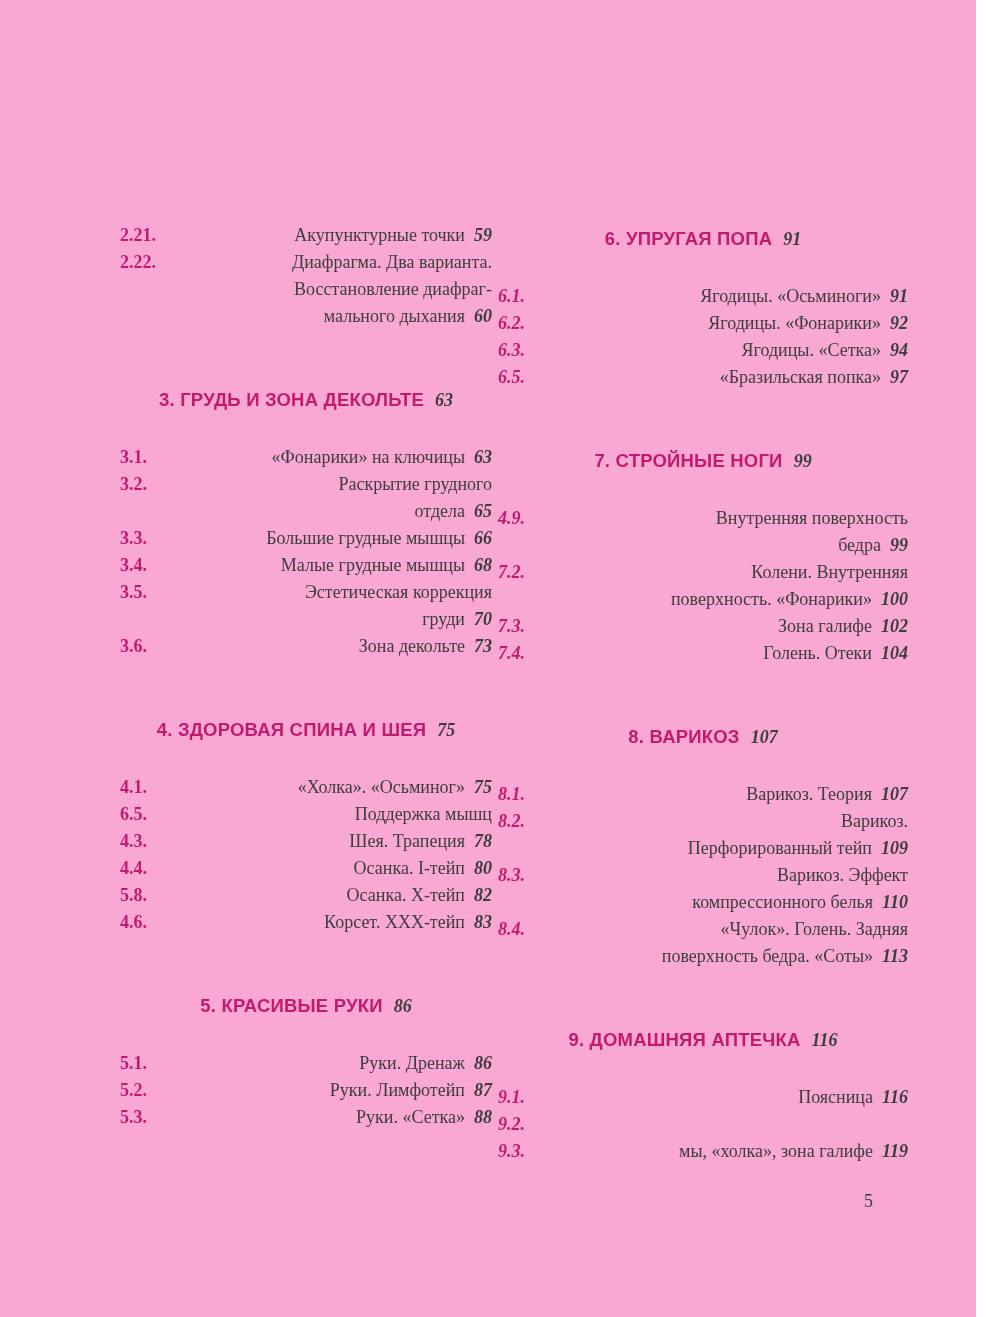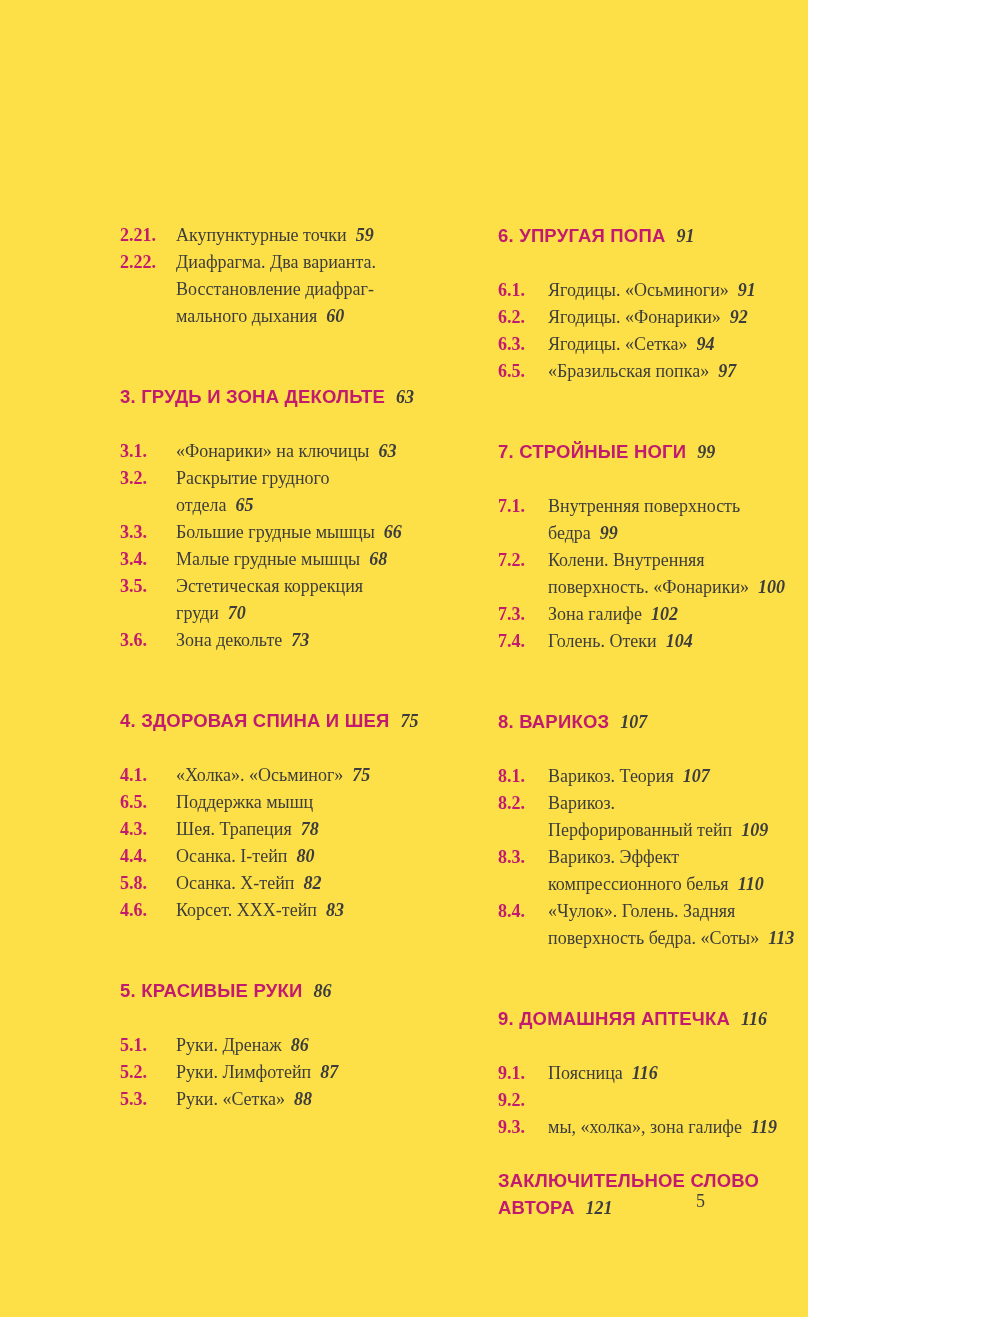--- a/index.html
+++ b/index.html
@@ -1,54 +1,55 @@
 <!DOCTYPE html>
 <html lang="ru"><head>
 <meta charset="utf-8">
 <style>
   * { margin: 0; padding: 0; box-sizing: border-box; }
   html, body { background: #ffffff; }
   .page {
     position: relative;
-    width: 808px;
+    width: 976px;
     height: 1317px;
-    background: #fde047;
+    background: #f9a8d4;
     font-family: "Liberation Serif", serif;
     color: var(--ink, #3d3d3d);
     overflow: hidden;
   }
   .col { position: absolute; top: 222px; }
   .col-left  { left: 120px; width: 372px; }
   .col-right { left: 498px; width: 410px; }
 
   .entries { }
   .entry { display: flex; align-items: flex-start; font-size: 18px; line-height: 27px; }
   .num {
     flex: 0 0 56px;
     font-weight: bold;
     color: var(--accent, #c21a6e);
   }
-  .col-right .num { flex-basis: 50px; }
-  .txt { flex: 1; }
+  .col-right .num { flex-basis: 50px; font-style: italic; }
+  .txt { flex: 1; text-align: right; }
   .line { white-space: nowrap; }
   .pg {
     font-style: italic;
     font-weight: bold;
     color: var(--ink, #3d3d3d);
     margin-left: 9px;
   }
 
   .heading {
     margin: 53px 0 27px 0;
     font-family: "Liberation Sans", sans-serif;
     font-weight: bold;
     font-size: 18.5px;
-    line-height: 27px;
+    line-height: 34px;
     color: var(--accent, #c21a6e);
     letter-spacing: 0.2px;
+    text-align: center;
   }
   .heading:first-child { margin-top: 0; }
   .heading.multi { margin-top: 26px; }
   .h-line { white-space: nowrap; }
   .h-pg {
     font-family: "Liberation Serif", serif;
     font-size: 18px;
     letter-spacing: 0;
     margin-left: 11px;
   }
@@ -219,21 +220,21 @@
           <span class="txt">
             <div class="line"><span>«Бразильская попка»</span><span class="pg">97</span></div>
           </span>
         </div>
       </div>
       <div class="heading">
         <div class="h-line"><span class="h-text">7. СТРОЙНЫЕ НОГИ</span><span class="pg h-pg">99</span></div>
       </div>
       <div class="entries">
         <div class="entry">
-          <span class="num">7.1.</span>
+          <span class="num">4.9.</span>
           <span class="txt">
             <div class="line"><span>Внутренняя поверхность</span></div>
             <div class="line"><span>бедра</span><span class="pg">99</span></div>
           </span>
         </div>
         <div class="entry">
           <span class="num">7.2.</span>
           <span class="txt">
             <div class="line"><span>Колени. Внутренняя</span></div>
             <div class="line"><span>поверхность. «Фонарики»</span><span class="pg">100</span></div>
@@ -296,20 +297,16 @@
         </div>
         <div class="entry">
           <span class="num">9.2.</span>
         </div>
         <div class="entry">
           <span class="num">9.3.</span>
           <span class="txt">
             <div class="line"><span>мы, «холка», зона галифе</span><span class="pg">119</span></div>
           </span>
         </div>
-      </div>
-      <div class="heading multi">
-        <div class="h-line"><span class="h-text">ЗАКЛЮЧИТЕЛЬНОЕ СЛОВО</span></div>
-        <div class="h-line"><span class="h-text">АВТОРА</span><span class="pg h-pg">121</span></div>
       </div>
     </div>
   <div class="page-number">5</div>
 </div>
 
 </body></html>

